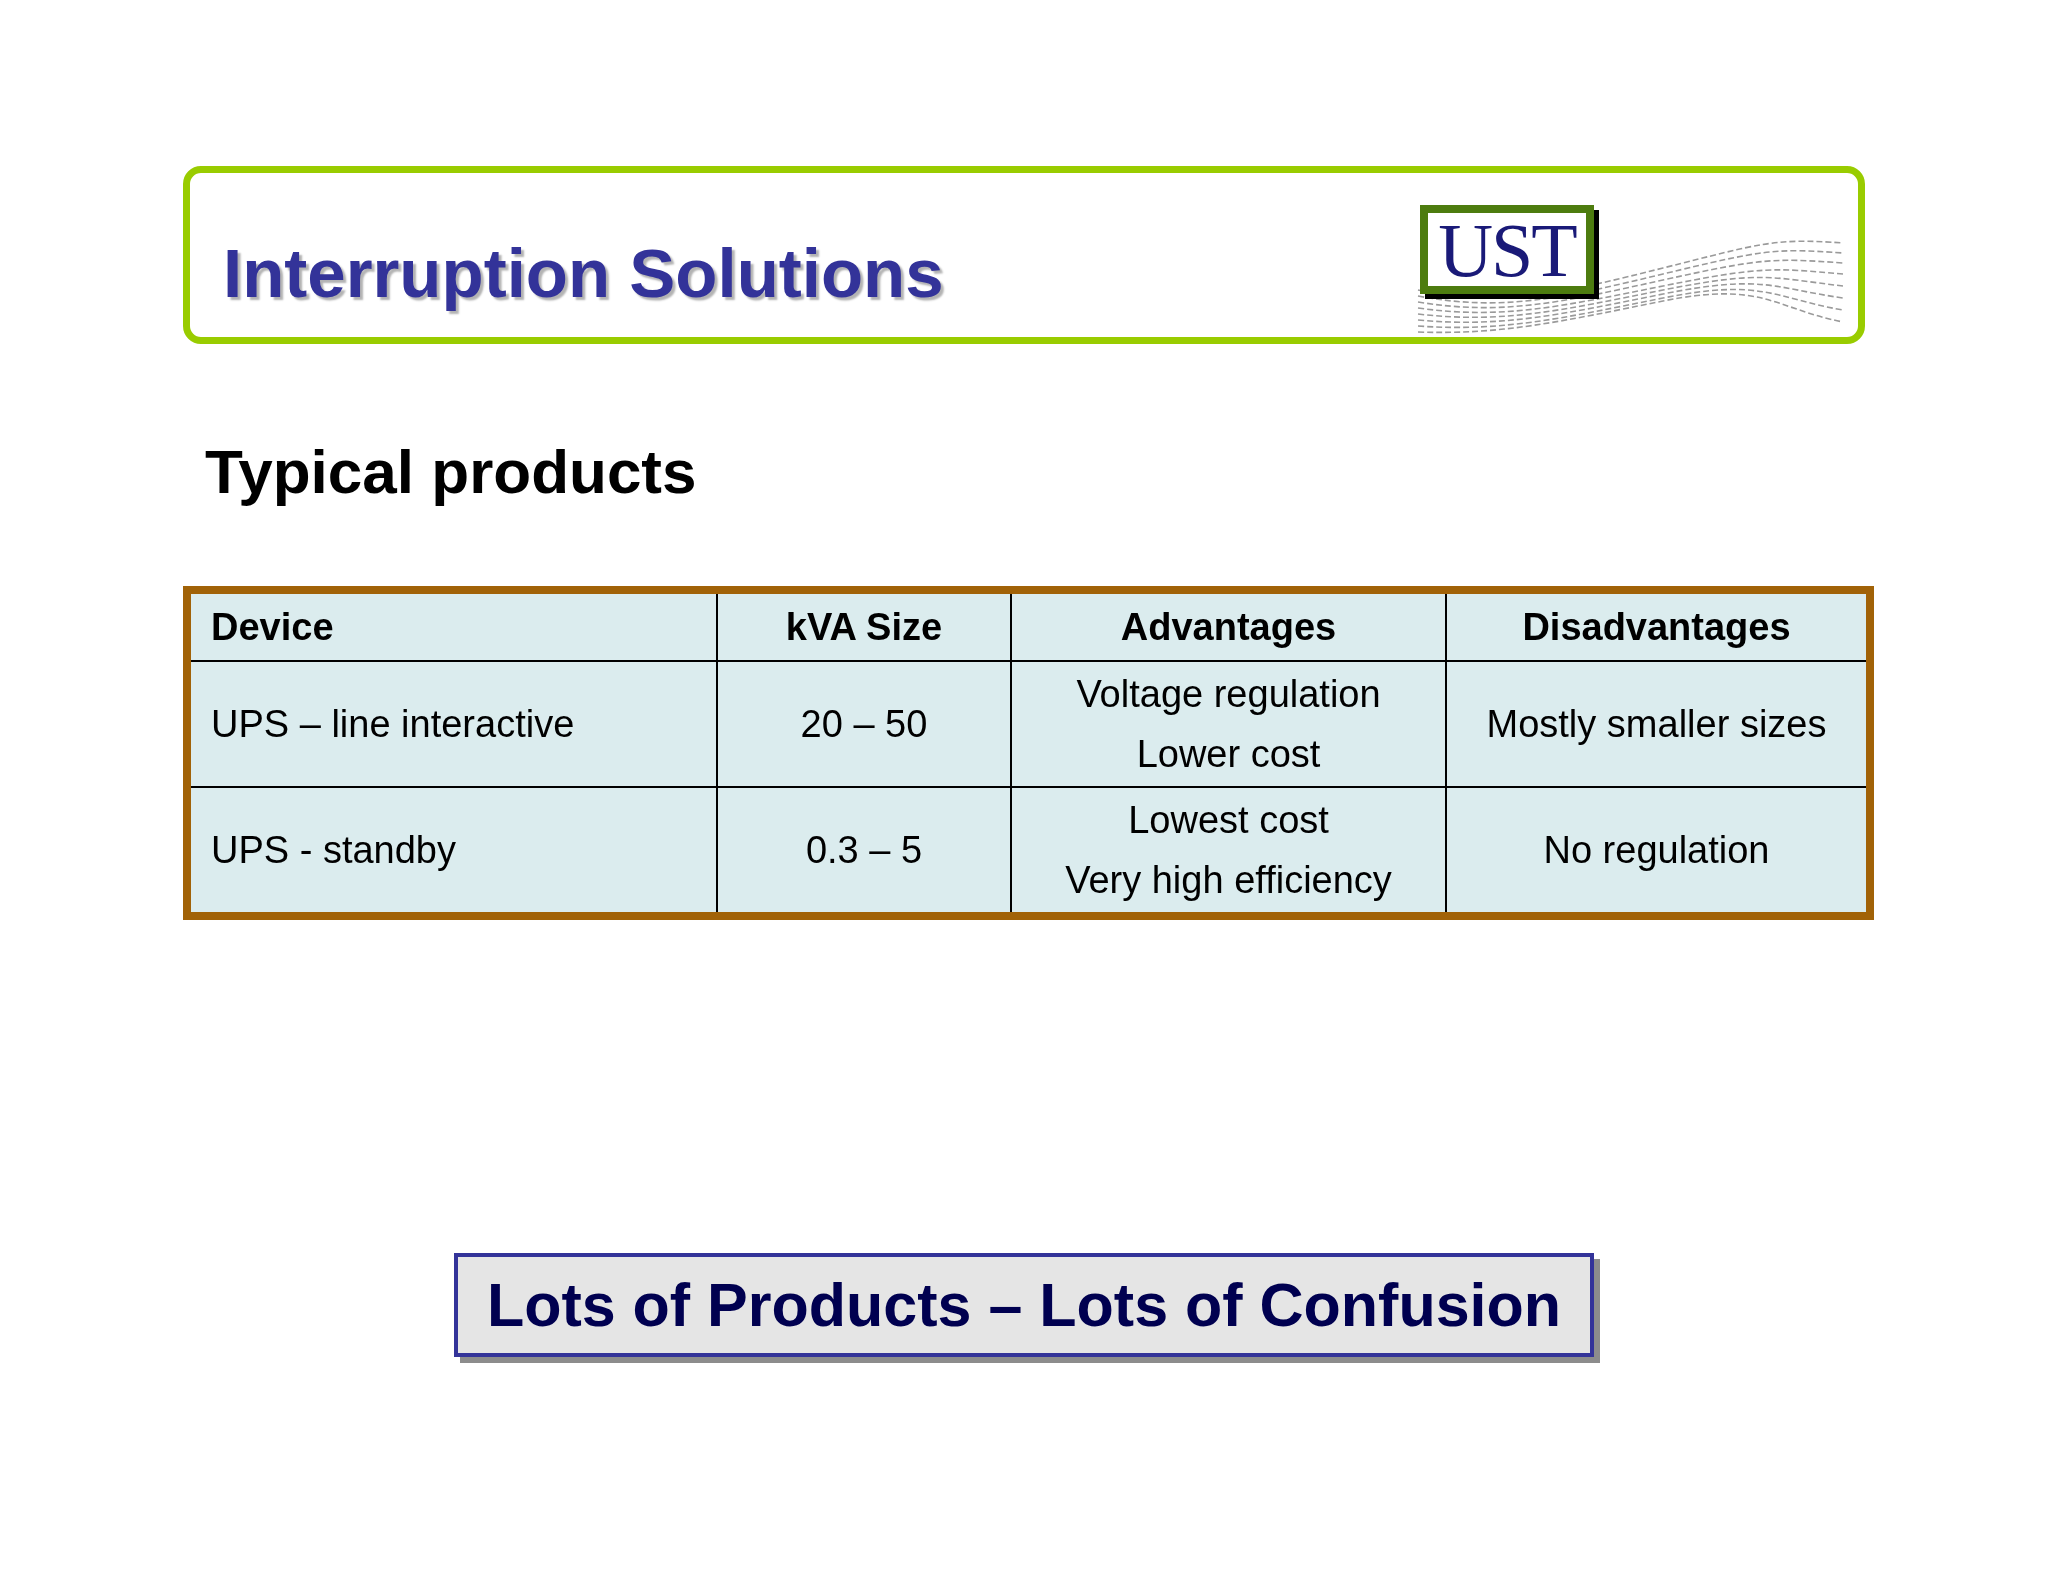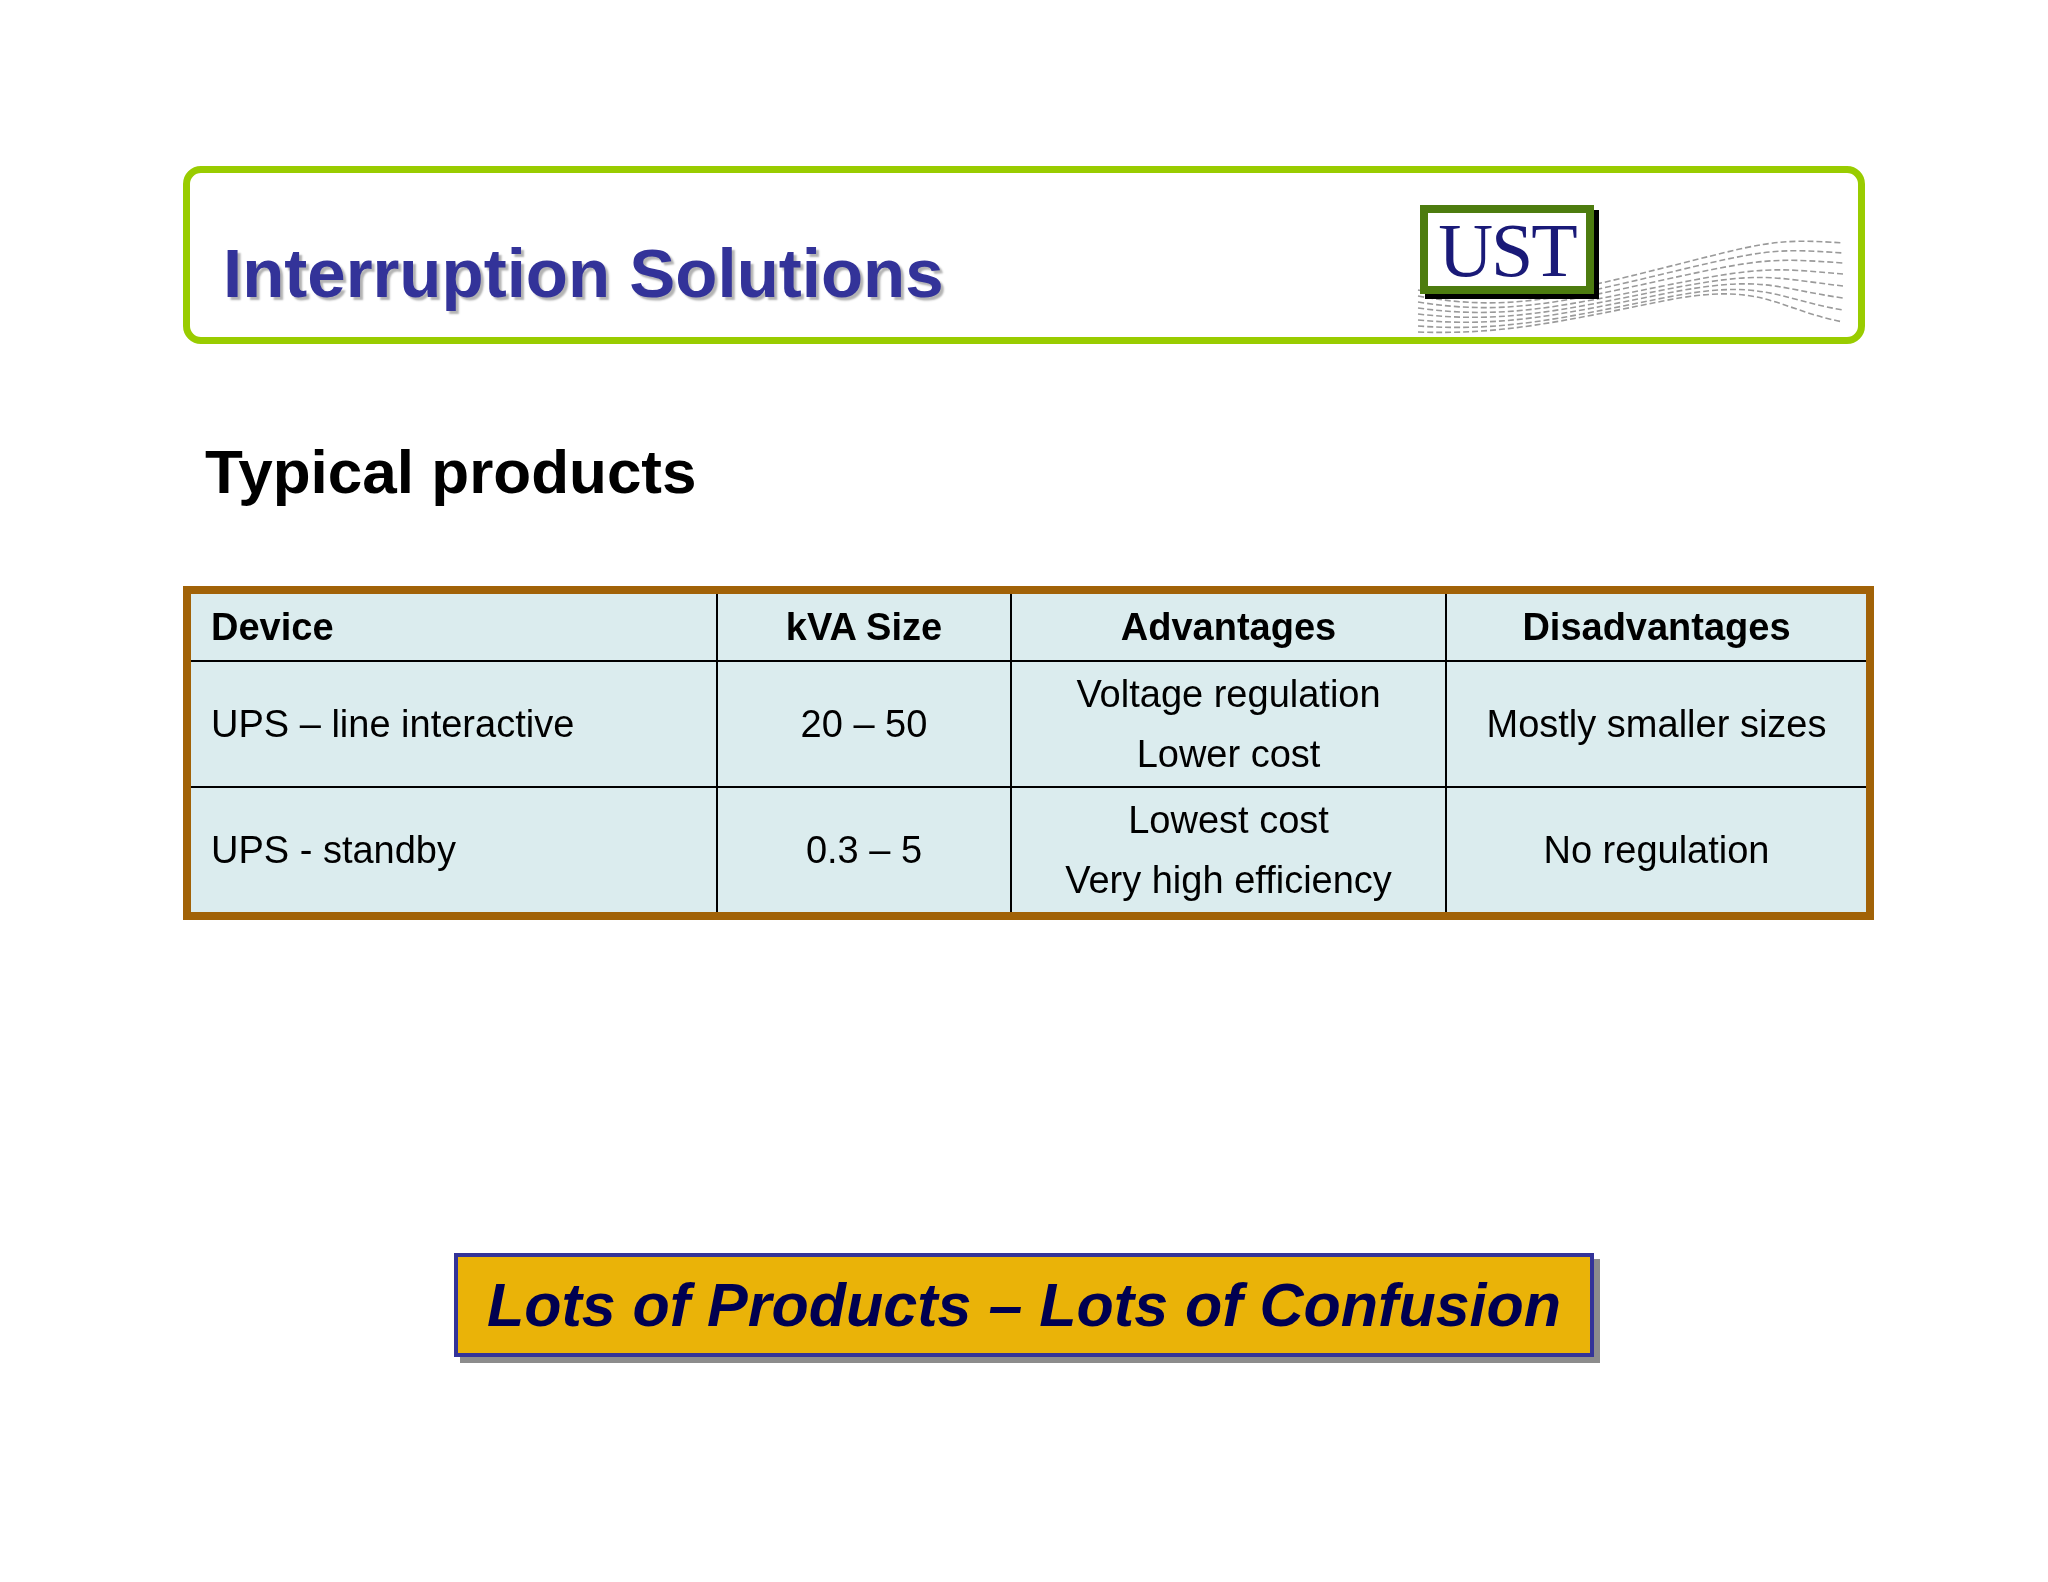--- a/index.html
+++ b/index.html
@@ -127,25 +127,24 @@
       height: 104px;
       background: #8c8c8c;
     }
     .callout-box {
       position: absolute;
       left: 454px;
       top: 1253px;
       width: 1132px;
       height: 96px;
       border: 4px solid #333399;
-      background: #eab308;
+      background: #e5e5e5;
       display: flex;
       align-items: center;
       justify-content: center;
-      font-style: italic;
     }
     .callout-text {
       font-family: "Liberation Sans", sans-serif;
       font-weight: bold;
       font-size: 61px;
       color: #000050;
       white-space: nowrap;
     }
   </style>
 </head>

